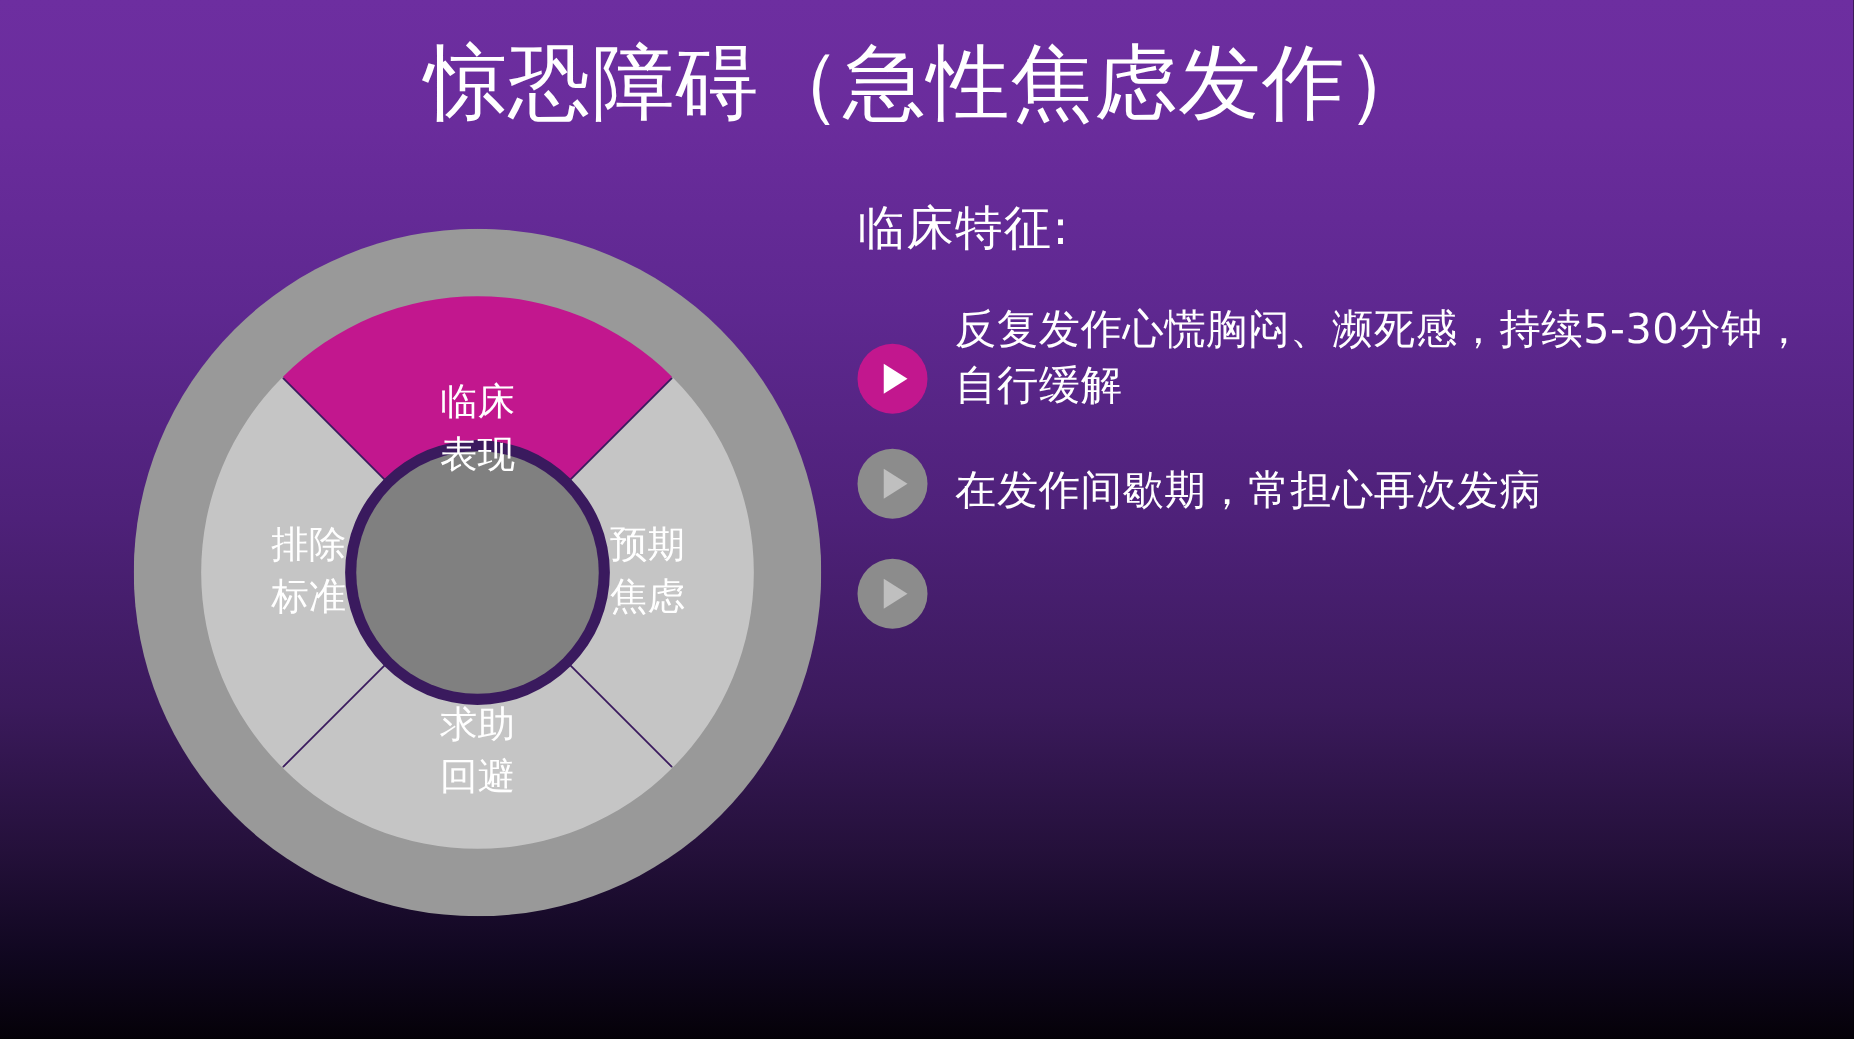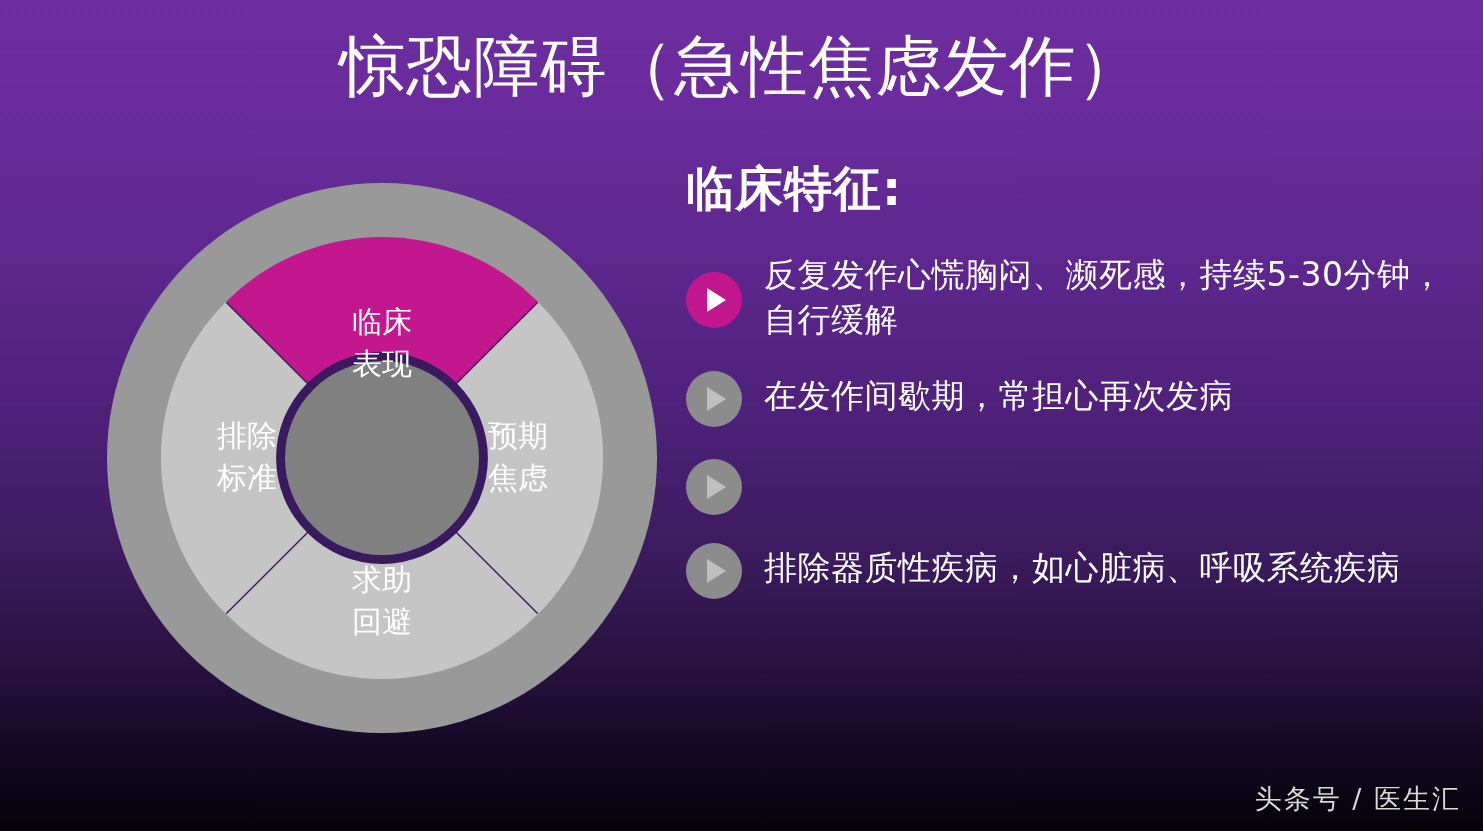--- a/index.html
+++ b/index.html
@@ -60,29 +60,28 @@
 
   
   #right-col {
     position: absolute;
     left: 686px;
     top: 160px;
     width: 760px;
   }
   #features-heading {
     color: #FFFFFF;
-    font-size: 48px;
+    font-size: 38px;
     line-height: 1.2;
     margin: 0 0 34px 0;
     letter-spacing: 1px;
-    font-weight: bold;
   }
   .bullet-row {
     display: flex;
-    align-items: center;
+    align-items: flex-end;
     margin-bottom: 22px;
   }
   .bullet-marker {
     flex: 0 0 auto;
     width: 56px;
     height: 56px;
     border-radius: 50%;
     position: relative;
     margin-right: 22px;
     margin-top: 6px;
@@ -191,24 +190,17 @@
       </span>
       <span class="bullet-text">在发作间歇期，常担心再次发病</span>
     </div>
 
     <div class="bullet-row">
       <span class="bullet-marker muted">
         <span class="tri"></span>
       </span>
     </div>
 
-    <div class="bullet-row">
-      <span class="bullet-marker muted">
-        <span class="tri"></span>
-      </span>
-      <span class="bullet-text">排除器质性疾病，如心脏病、呼吸系统疾病</span>
-    </div>
 
   </div>
 
-  <div id="watermark">头条号 / 医生汇</div>
 
 </div>
 
 </body></html>

